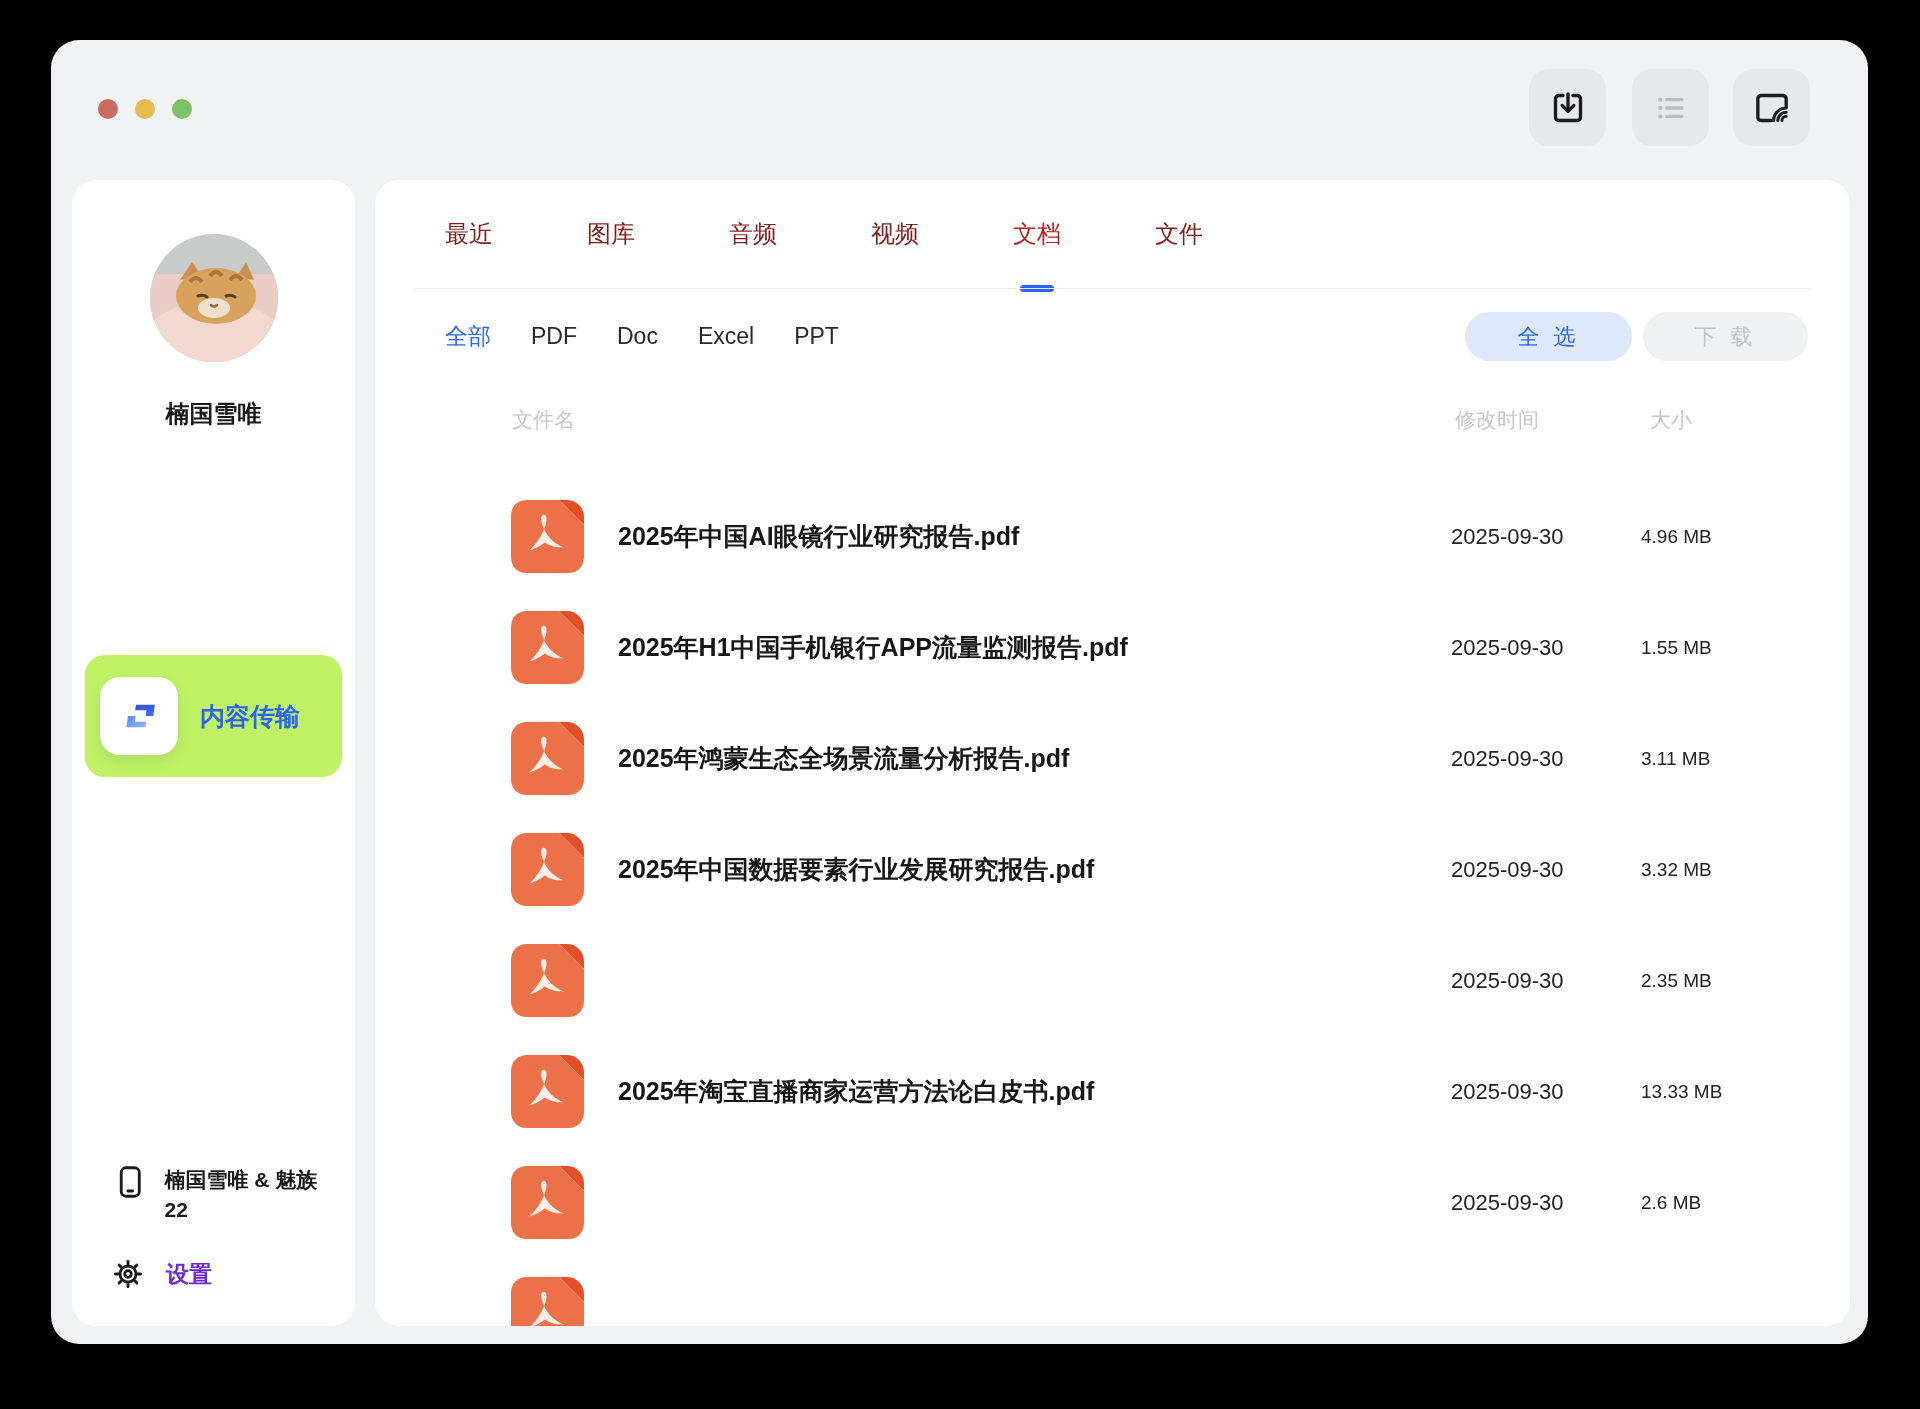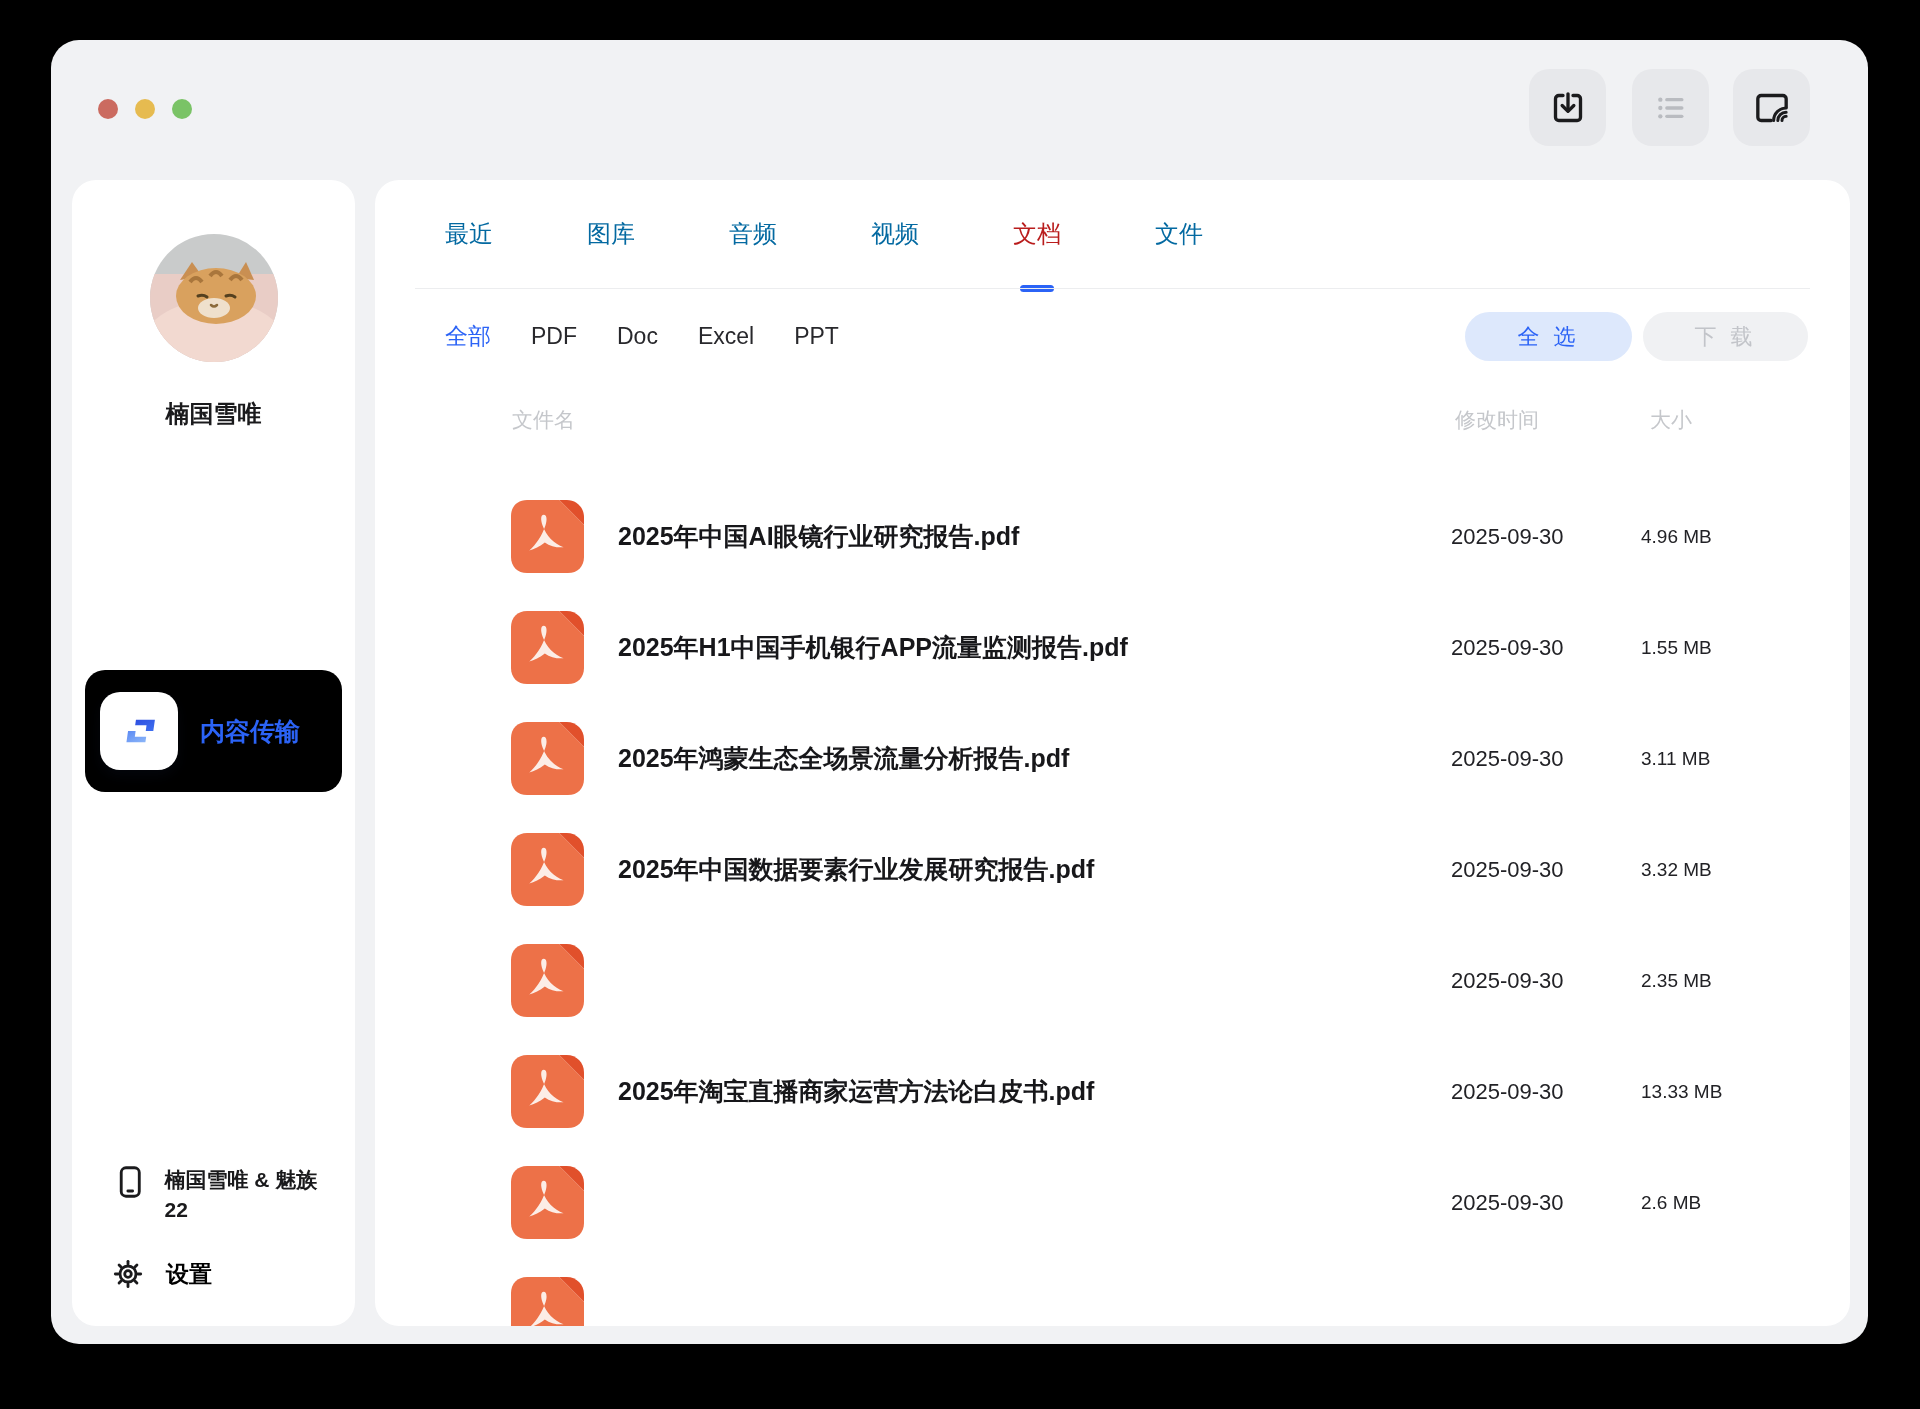--- a/index.html
+++ b/index.html
@@ -13,33 +13,33 @@
   
   .tbtn{position:absolute;top:29px;width:77px;height:77px;border-radius:20px;background:#E7E8EB;display:flex;align-items:center;justify-content:center;border:none;cursor:pointer;}
   .tbtn svg{width:40px;height:40px;}
   
   .panel{position:absolute;top:140px;background:#fff;border-radius:24px;}
   #sidebar{left:21px;width:283px;height:1146px;}
   #main{left:324px;width:1475px;height:1146px;overflow:hidden;}
   
   .avatar{position:absolute;left:50%;transform:translateX(-50%);top:54px;width:128px;height:128px;border-radius:50%;overflow:hidden;}
   .username{position:absolute;left:0;right:0;top:218px;text-align:center;font-size:24px;font-weight:700;color:#1A1A1C;}
-  .nav-active{position:absolute;left:13px;top:490px;width:257px;height:122px;border-radius:20px;background:#000000;display:flex;align-items:center;cursor:pointer;}
+  .nav-active{position:absolute;left:13px;top:475px;width:257px;height:122px;border-radius:20px;background:#bef264;display:flex;align-items:center;cursor:pointer;}
   .nav-active .tile{width:78px;height:78px;margin-left:15px;background:#fff;border-radius:20px;box-shadow:0 6px 14px rgba(40,60,120,.10);display:flex;align-items:center;justify-content:center;}
   .nav-active .lbl{margin-left:22px;font-size:25px;font-weight:700;color:#2B63F6;}
   .nav-notes{position:absolute;left:31px;top:650px;width:230px;height:76px;display:flex;align-items:center;cursor:pointer;}
   .nav-notes .tile{width:72px;height:72px;border-radius:18px;overflow:hidden;}
   .nav-notes .lbl{margin-left:21px;font-size:25px;font-weight:500;color:#8A8B90;}
   .device-row{position:absolute;left:44px;top:985px;width:210px;display:flex;cursor:pointer;}
   .device-row .txt{margin-left:20px;width:170px;font-size:21px;font-weight:700;color:#1A1A1C;line-height:30px;}
   .settings-row{position:absolute;left:40px;top:1078px;display:flex;align-items:center;cursor:pointer;}
-  .settings-row .txt{margin-left:22px;font-size:23px;font-weight:700;color:#000000;}
+  .settings-row .txt{margin-left:22px;font-size:23px;font-weight:700;color:#6d28d9;}
   
   .tabs{position:absolute;left:0;top:0;right:0;height:108px;display:flex;align-items:stretch;padding-left:70px;gap:94px;}
-  .tab{display:flex;align-items:center;font-size:24px;font-weight:500;color:#0369a1;position:relative;cursor:pointer;}
+  .tab{display:flex;align-items:center;font-size:24px;font-weight:500;color:#7f1d1d;position:relative;cursor:pointer;}
   .tab.active{color:#b91c1c;}
   .tab.active::after{content:"";position:absolute;bottom:-4px;left:50%;transform:translateX(-50%);width:34px;height:7px;border-radius:4px;background:#2B63F6;}
   .tabs-divider{position:absolute;left:40px;right:40px;top:108px;height:1px;background:#ECEDEF;}
   
   .filters{position:absolute;left:0;top:120px;height:72px;display:flex;align-items:center;padding-left:70px;gap:40px;}
   .filter{font-size:23px;color:#28282C;cursor:pointer;}
   .filter.active{color:#2B63F6;}
   
   .pill{position:absolute;top:132px;height:49px;border-radius:25px;border:none;font-size:22px;letter-spacing:4px;display:flex;align-items:center;justify-content:center;cursor:pointer;}
   .pill.select{left:1090px;width:167px;background:#DDE8FC;color:#2B63F6;}

